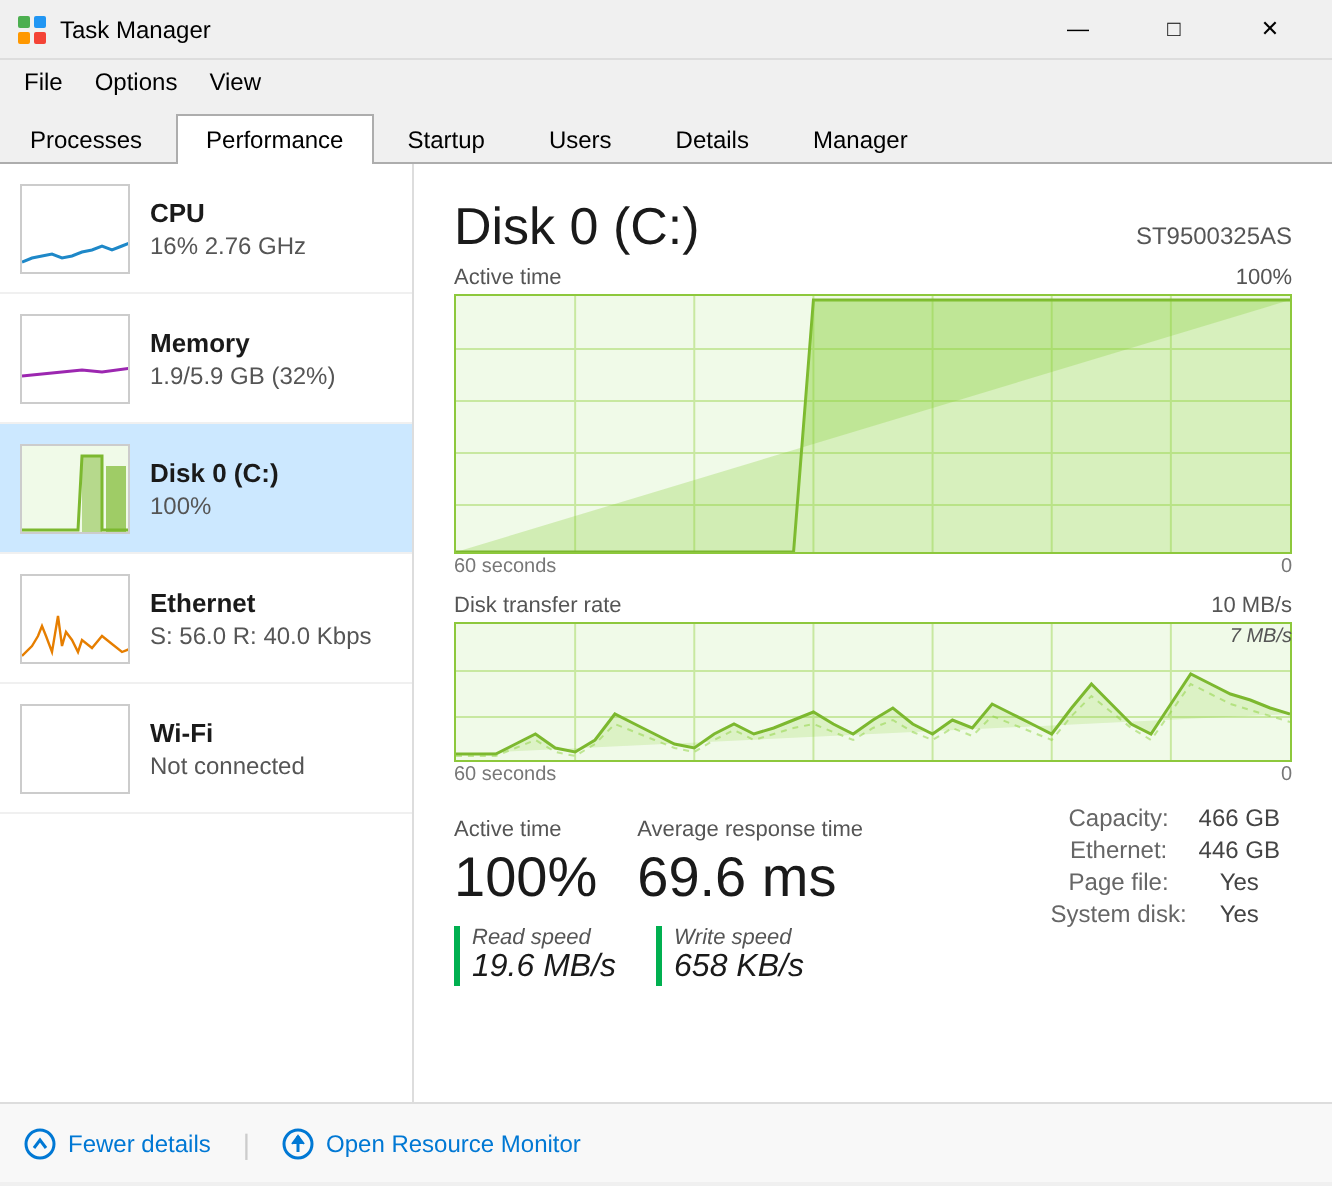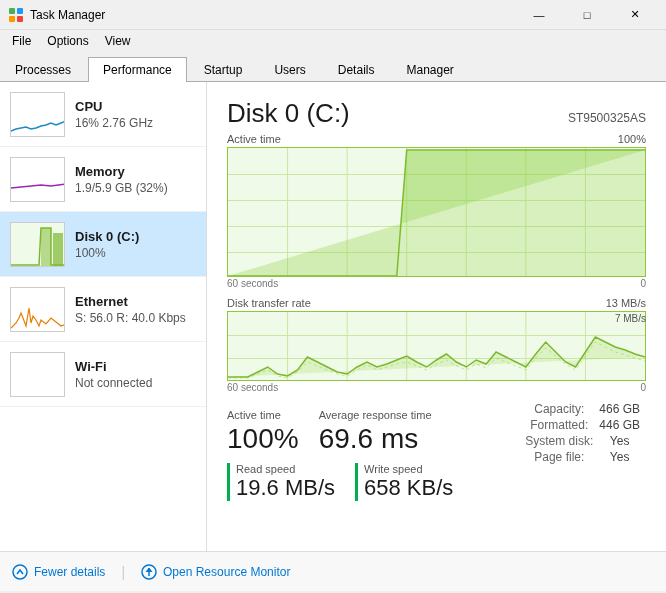--- a/index.html
+++ b/index.html
@@ -192,27 +192,28 @@
       margin-top: 8px;
     }
     .stat-block { }
     .stat-label { font-size: 11px; color: #555; margin-bottom: 2px; }
     .stat-value { font-size: 28px; font-weight: 300; color: #1a1a1a; }
 
     .speed-row {
       display: flex;
       gap: 20px;
       margin-top: 8px;
+      font-style: italic;
     }
     .speed-block {
       border-left: 3px solid #00b050;
       padding-left: 6px;
     }
     .speed-label { font-size: 11px; color: #555; }
-    .speed-value { font-size: 22px; font-weight: 400; color: #1a1a1a; }
+    .speed-value { font-size: 16px; font-weight: 400; color: #1a1a1a; }
 
     
     .right-stats {
       margin-left: auto;
       font-size: 12px;
     }
     .right-stats table { border-collapse: collapse; }
     .right-stats td { padding: 1px 6px 1px 0; color: #444; text-align: center; }
     .right-stats td:first-child { color: #666; }
 
@@ -384,24 +385,24 @@
       </div>
       <div class="chart-time-label">
         <span>60 seconds</span>
         <span>0</span>
       </div>
     </div>
 
     <div class="chart-container">
       <div class="chart-label-row">
         <span>Disk transfer rate</span>
-        <span>13 MB/s</span>
+        <span>10 MB/s</span>
       </div>
       <div style="position:relative;">
-        <div style="position:absolute;right:0;top:2px;font-size:10px;color:#555;z-index:2;">7 MB/s</div>
+        <div style="position:absolute;right:0;top:2px;font-size:10px;color:#555;z-index:2;font-style:italic;">7 MB/s</div>
       </div>
       <div class="chart-area chart-area-bottom">
         <div class="chart-grid-line" style="top:23px;"></div>
         <div class="chart-grid-line" style="top:46px;"></div>
         <svg width="100%" height="70" viewBox="0 0 420 70" preserveAspectRatio="none" style="position:absolute;top:0;left:0;">
           <line x1="60" y1="0" x2="60" y2="70" stroke="#c8e8a0" stroke-width="1"></line>
           <line x1="120" y1="0" x2="120" y2="70" stroke="#c8e8a0" stroke-width="1"></line>
           <line x1="180" y1="0" x2="180" y2="70" stroke="#c8e8a0" stroke-width="1"></line>
           <line x1="240" y1="0" x2="240" y2="70" stroke="#c8e8a0" stroke-width="1"></line>
           <line x1="300" y1="0" x2="300" y2="70" stroke="#c8e8a0" stroke-width="1"></line>
@@ -442,29 +443,29 @@
         </div>
       </div>
       <div class="right-stats">
         <table>
           <tbody>
               <tr>
             <td>Capacity:</td>
             <td>466 GB</td>
           </tr>
           <tr>
-            <td>Formatted:</td>
+            <td>Ethernet:</td>
             <td>446 GB</td>
           </tr>
           <tr>
-            <td>System disk:</td>
+            <td>Page file:</td>
             <td>Yes</td>
           </tr>
           <tr>
-            <td>Page file:</td>
+            <td>System disk:</td>
             <td>Yes</td>
           </tr>
         </tbody>
           </table>
       </div>
     </div>
 
   </div>
 </div>
 

